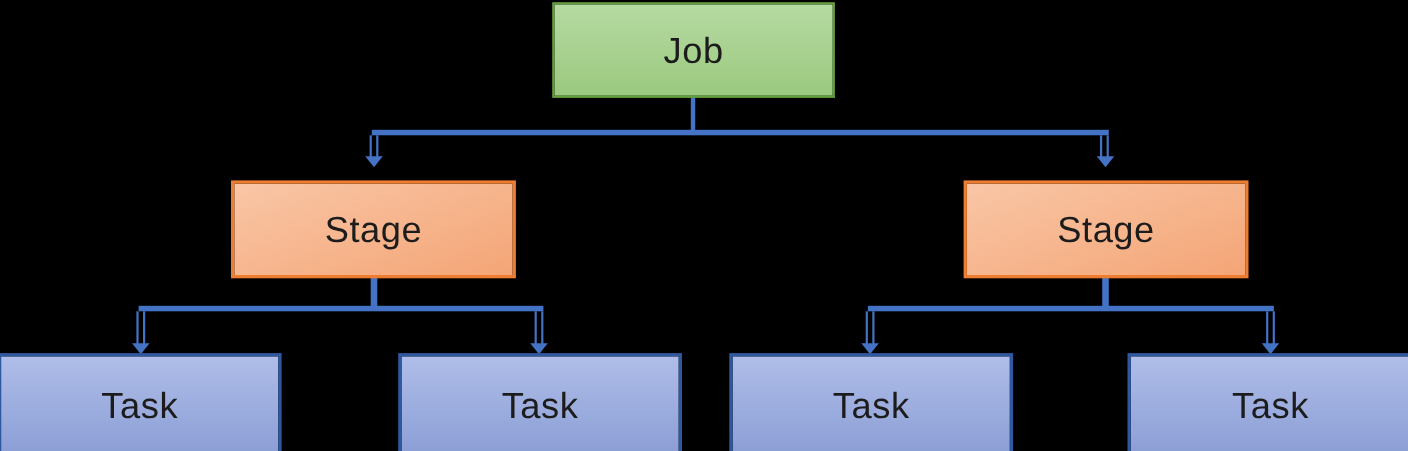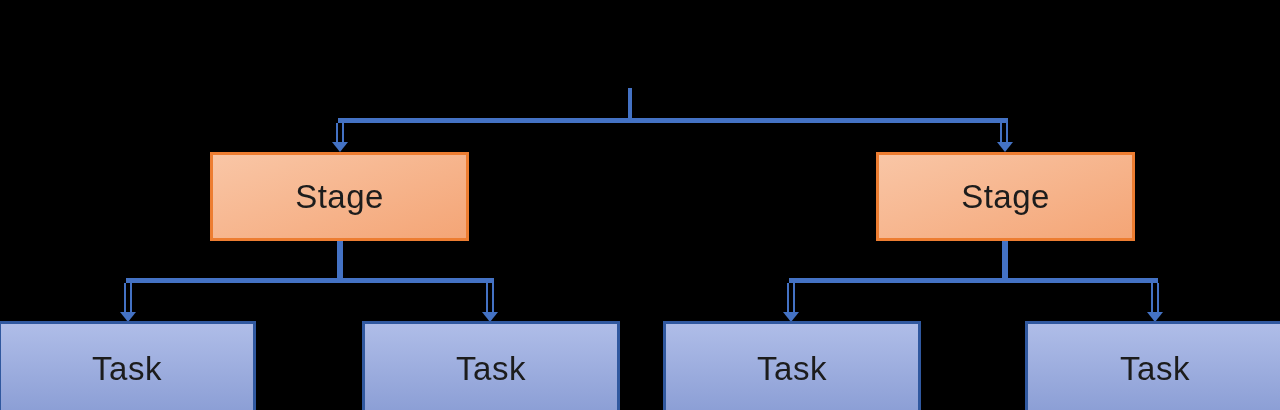--- a/index.html
+++ b/index.html
@@ -24,21 +24,21 @@
     font-size: 33px;
     color: #1c1c1c;
     letter-spacing: 0.5px;
   }
   .node-job {
     left: 502px; top: 2px; width: 257px; height: 87px;
     background: linear-gradient(180deg, #b6daa2 0%, #9bc97f 100%);
     border: 2px solid #639f3f;
   }
   .node-stage {
-    top: 152px; width: 259px; height: 89px;
+    top: 164px; width: 259px; height: 89px;
     background: linear-gradient(160deg, #f9c6a6 0%, #f4a576 100%);
     border: 3px solid #ed7d31;
   }
   .node-stage-left  { left: 210px; }
   .node-stage-right { left: 876px; }
   .node-task {
     top: 321px; width: 258px; height: 95px;
     background: linear-gradient(180deg, #afbde8 0%, #8b9ed5 100%);
     border: 3px solid #30589f;
   }
@@ -111,20 +111,23 @@
   <div class="arrowhead arrow-2a"></div>
   <div class="arrowhead arrow-2b"></div>
 
   <div class="line stem-stage-right"></div>
   <div class="line bus-right"></div>
   <div class="drop drop-3a"></div>
   <div class="drop drop-3b"></div>
   <div class="arrowhead arrow-3a"></div>
   <div class="arrowhead arrow-3b"></div>
 
+  <div class="node node-job">
+    <span>Job</span>
+  </div>
 
   <div class="node node-stage node-stage-left">
     <span>Stage</span>
   </div>
 
   <div class="node node-stage node-stage-right">
     <span>Stage</span>
   </div>
 
   <div class="node node-task node-task-1">

